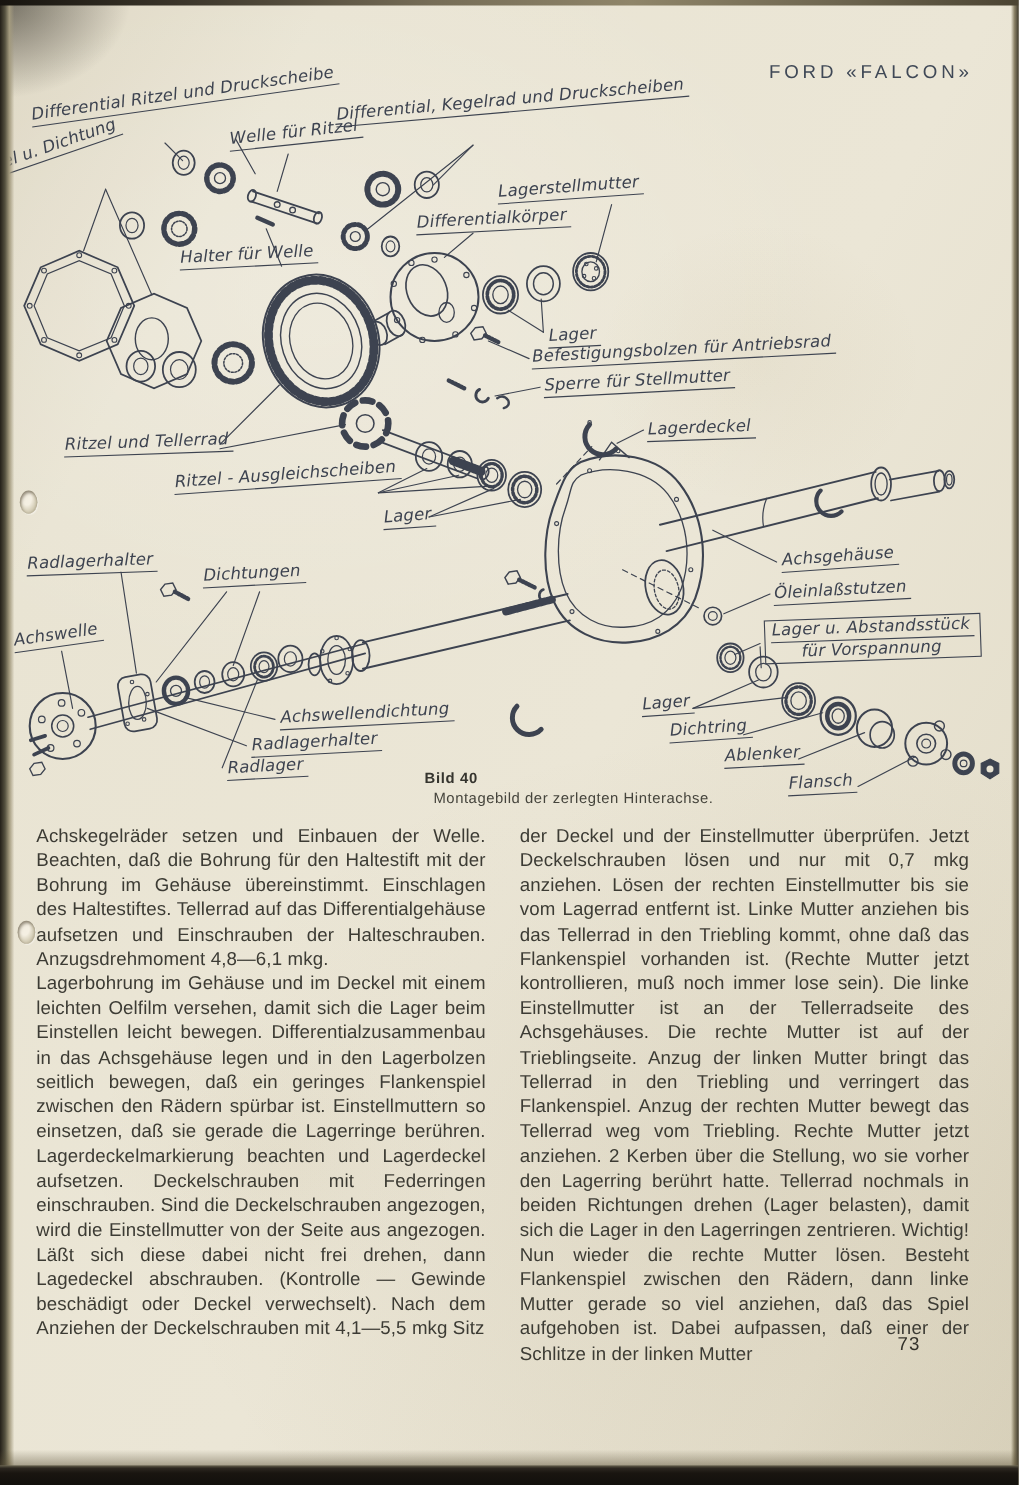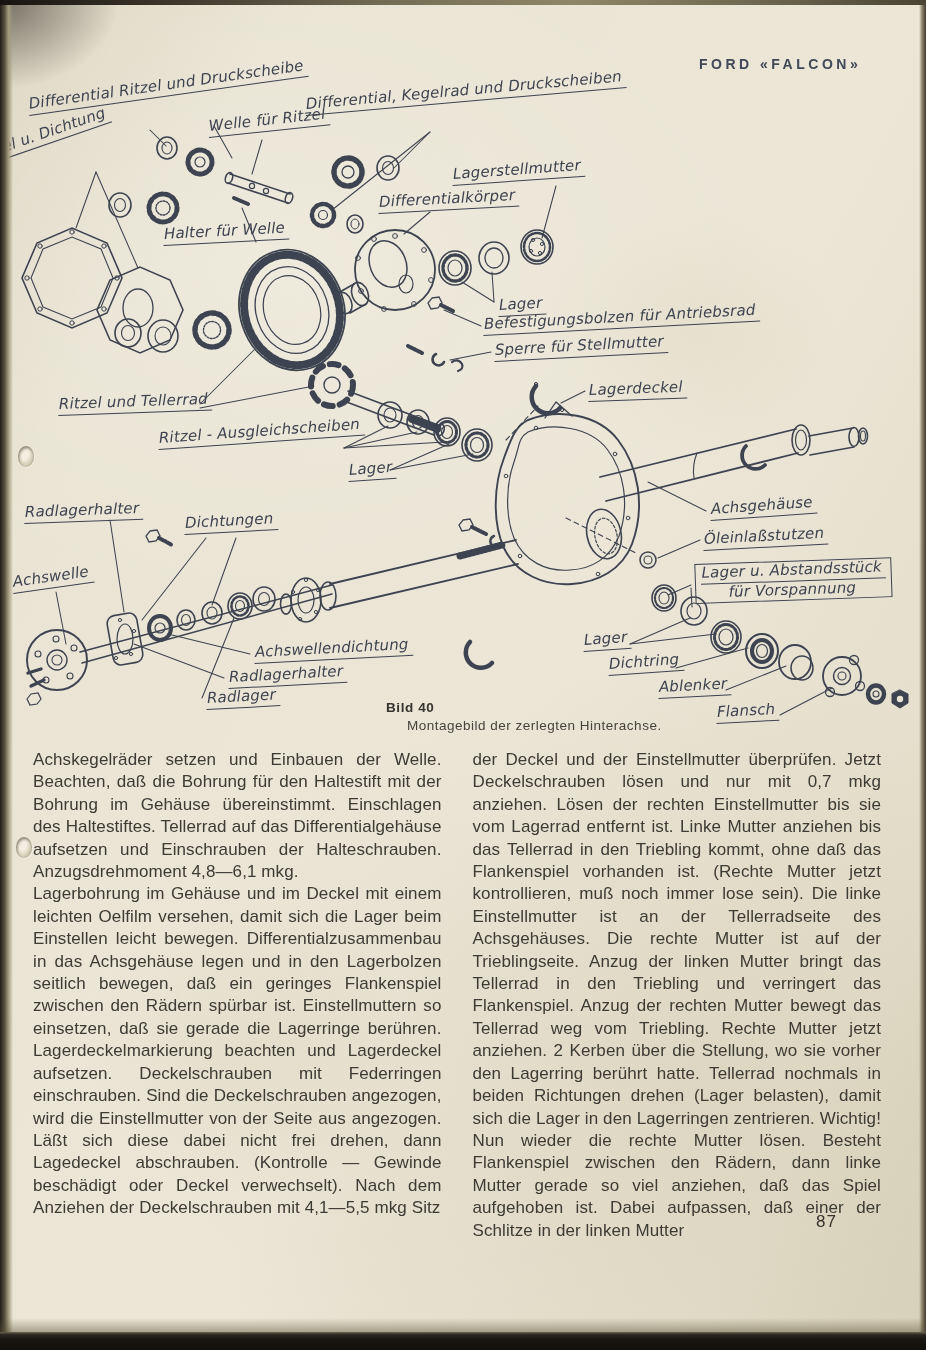--- a/index.html
+++ b/index.html
@@ -24,35 +24,35 @@
     background:linear-gradient(0deg,rgba(90,80,55,.45),rgba(90,80,55,0));}
   .corner-tl{position:absolute;left:0;top:0;width:120px;height:90px;
     background:radial-gradient(ellipse at 0% 0%, rgba(25,22,16,.55), rgba(25,22,16,0) 70%);}
   .punch-hole{position:absolute;width:16px;height:21px;border-radius:50%;
     background:radial-gradient(ellipse at 40% 35%, #f4efe2 30%, #d4cdb6 62%, #968d72 100%);
     box-shadow:inset 1px 2px 3px rgba(60,50,30,.55), 1px 1px 1px rgba(255,255,255,.4);}
   .stain{position:absolute;border-radius:50%;pointer-events:none;}
 
   
   .header-title{position:absolute;left:699px;top:56px;
-    font-size:14px;font-weight:bold;letter-spacing:3.5px;color:#3f4856;}
+    font-size:17px;font-weight:normal;letter-spacing:3.5px;color:#3f4856;}
 
   
   .diagram{position:absolute;left:0;top:88px;width:926px;height:652px;}
   .diagram svg{position:absolute;left:0;top:0;}
   .hand-label{position:absolute;font:italic 15px "DejaVu Sans",sans-serif;color:#3d4350;
     white-space:nowrap;transform-origin:left center;letter-spacing:.2px;line-height:1.18;}
   .hl-line{display:block;border-bottom:1.5px solid #3d4350;padding:0 4px 1px 1px;}
   .hand-label.boxed{border:1.4px solid #3d4350;text-align:center;padding:0 5px;}
   .hand-label.boxed .hl-line{border-bottom:none;}
   .hand-label.boxed .hl-line:first-child{border-bottom:1.4px solid #3d4350;}
 
   .fig-caption-number{position:absolute;left:386px;top:700px;
     font-size:13.5px;font-weight:bold;color:#35342e;letter-spacing:.6px;text-align:right;}
-  .fig-caption-text{position:absolute;left:407px;top:718px;
+  .fig-caption-text{position:absolute;left:394px;top:718px;
     font-size:13.5px;color:#45443c;letter-spacing:.5px;}
 
   
   .text-cols{position:absolute;left:33px;top:749px;width:848px;display:flex;gap:31px;justify-content:space-between;}
   .col{width:415px;font-size:17px;line-height:22.4px;color:#3c3b34;
     text-align:justify;letter-spacing:.1px;}
   .col p{margin:0;}
 
   .page-number{position:absolute;left:816px;top:1212px;
     font-size:17px;color:#34322b;letter-spacing:1px;}
@@ -433,21 +433,21 @@
   <div class="text-cols">
     <div class="col">
       <p>Achskegelräder setzen und Einbauen der Welle. Beachten, daß die Bohrung für den Haltestift mit der Bohrung im Gehäuse übereinstimmt. Einschlagen des Haltestiftes. Tellerrad auf das Differentialgehäuse aufsetzen und Einschrauben der Halteschrauben. Anzugsdrehmoment 4,8—6,1 mkg.</p>
       <p>Lagerbohrung im Gehäuse und im Deckel mit einem leichten Oelfilm versehen, damit sich die Lager beim Einstellen leicht bewegen. Differentialzusammenbau in das Achsgehäuse legen und in den Lagerbolzen seitlich bewegen, daß ein geringes Flankenspiel zwischen den Rädern spürbar ist. Einstellmuttern so einsetzen, daß sie gerade die Lagerringe berühren. Lagerdeckelmarkierung beachten und Lagerdeckel aufsetzen. Deckelschrauben mit Federringen einschrauben. Sind die Deckelschrauben angezogen, wird die Einstellmutter von der Seite aus angezogen. Läßt sich diese dabei nicht frei drehen, dann Lagedeckel abschrauben. (Kontrolle — Gewinde beschädigt oder Deckel verwechselt). Nach dem Anziehen der Deckelschrauben mit 4,1—5,5 mkg Sitz</p>
     </div>
     <div class="col">
       <p>der Deckel und der Einstellmutter überprüfen. Jetzt Deckelschrauben lösen und nur mit 0,7 mkg anziehen. Lösen der rechten Einstellmutter bis sie vom Lagerrad entfernt ist. Linke Mutter anziehen bis das Tellerrad in den Triebling kommt, ohne daß das Flankenspiel vorhanden ist. (Rechte Mutter jetzt kontrollieren, muß noch immer lose sein). Die linke Einstellmutter ist an der Tellerradseite des Achsgehäuses. Die rechte Mutter ist auf der Trieblingseite. Anzug der linken Mutter bringt das Tellerrad in den Triebling und verringert das Flankenspiel. Anzug der rechten Mutter bewegt das Tellerrad weg vom Triebling. Rechte Mutter jetzt anziehen. 2 Kerben über die Stellung, wo sie vorher den Lagerring berührt hatte. Tellerrad nochmals in beiden Richtungen drehen (Lager belasten), damit sich die Lager in den Lagerringen zentrieren. Wichtig! Nun wieder die rechte Mutter lösen. Besteht Flankenspiel zwischen den Rädern, dann linke Mutter gerade so viel anziehen, daß das Spiel aufgehoben ist. Dabei aufpassen, daß einer der Schlitze in der linken Mutter</p>
     </div>
   </div>
 
-  <div class="page-number">87</div>
+  <div class="page-number">73</div>
 
   <div class="punch-hole" style="left:18px;top:446px;"></div>
   <div class="punch-hole" style="left:16px;top:837px;"></div>
 
   <div class="corner-tl"></div>
   <div class="edge-left"></div>
   <div class="edge-right"></div>
   <div class="edge-top"></div>
   <div class="edge-bottom-shadow"></div>
   <div class="edge-bottom"></div>

